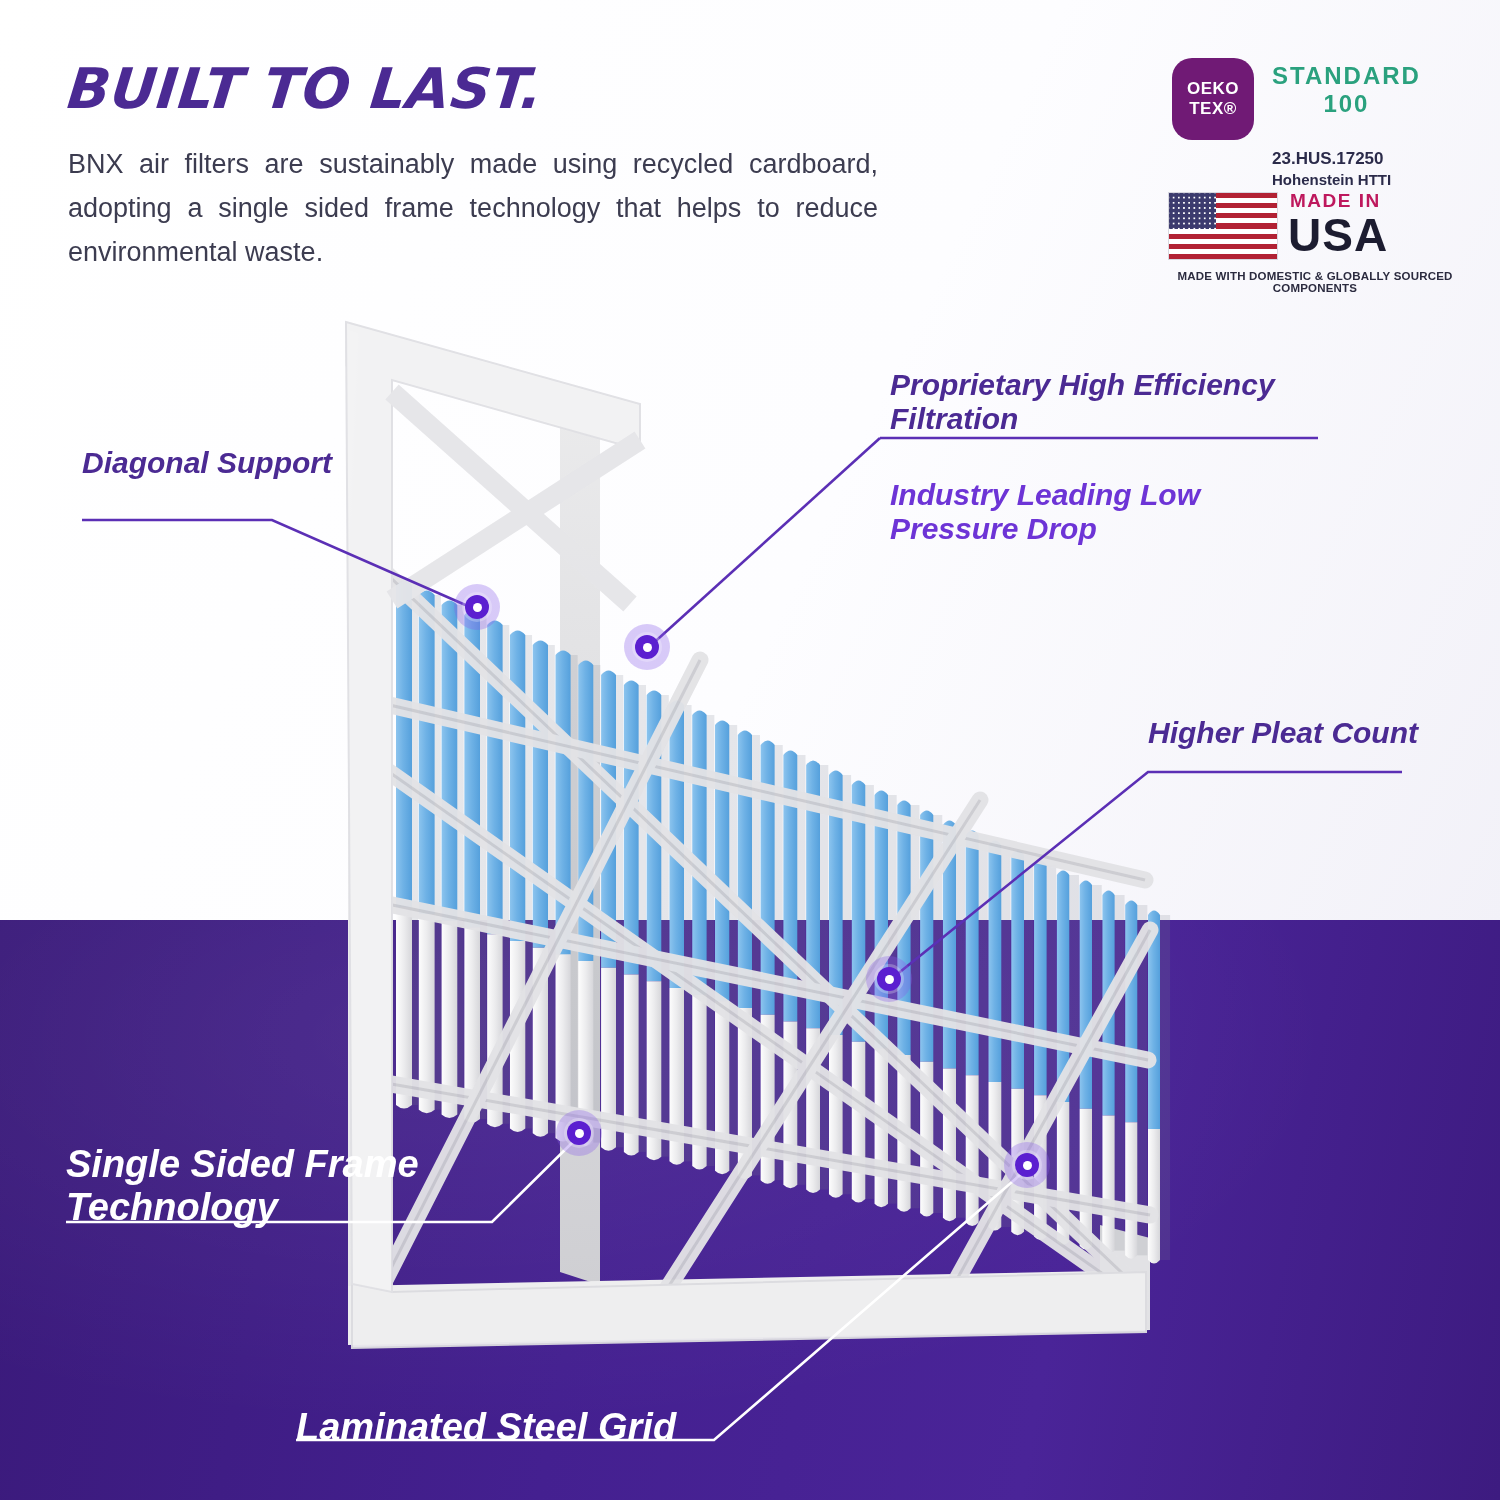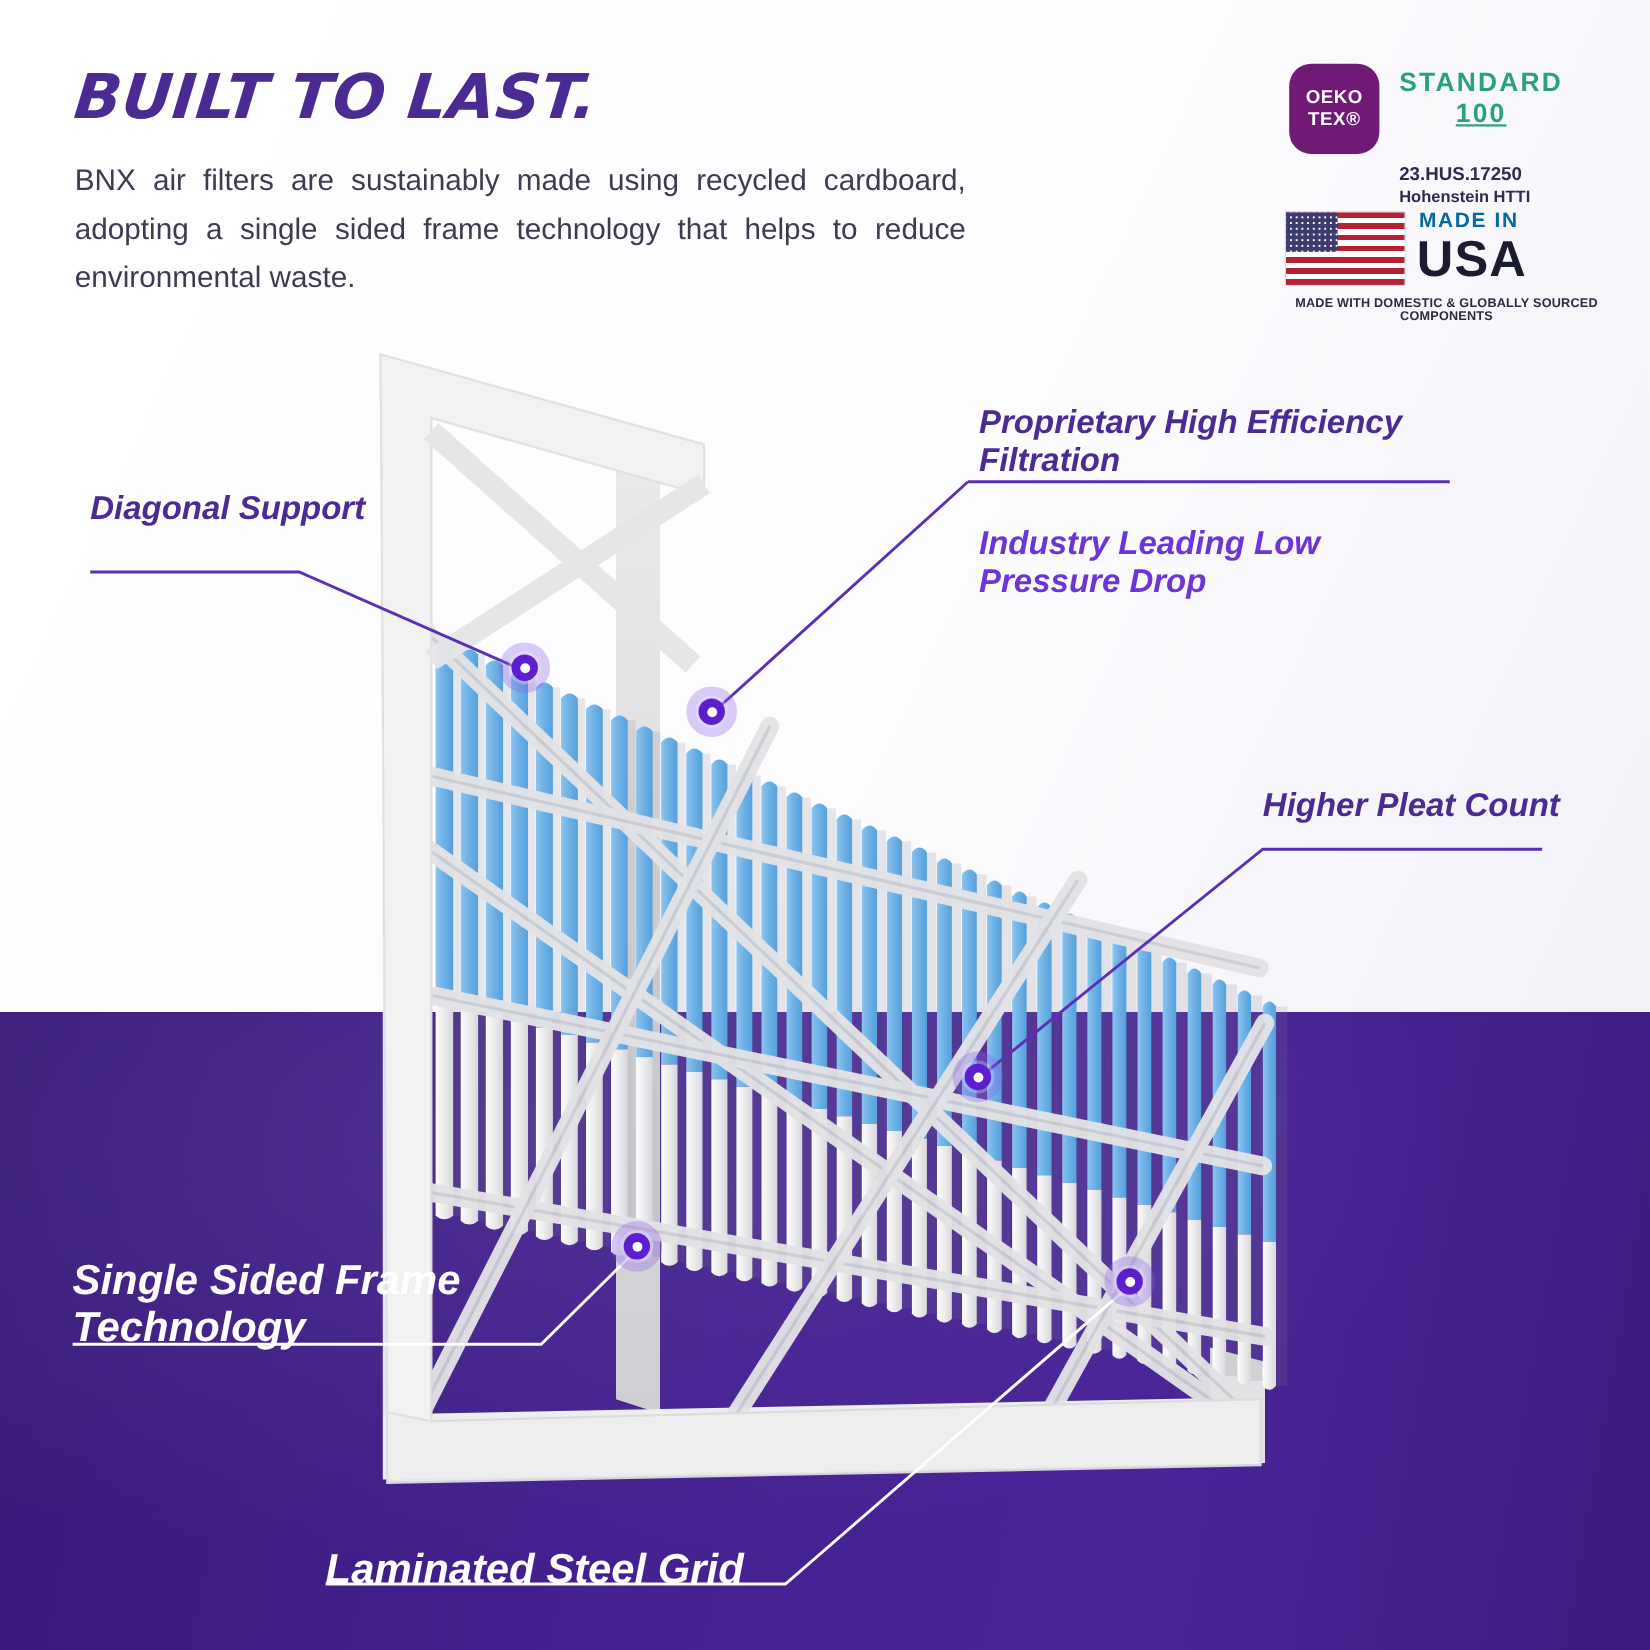--- a/index.html
+++ b/index.html
@@ -27,33 +27,33 @@
   .subcopy{position:absolute;left:68px;top:142px;width:810px;font-size:27px;line-height:44px;
     color:#3c3c50;text-align:justify;}
 
   
   .oeko{position:absolute;left:1172px;top:58px;width:82px;height:82px;border-radius:20px;
     background:#701a75;display:flex;flex-direction:column;align-items:center;justify-content:center;
     color:#fff;font-weight:bold;font-size:17px;line-height:20px;letter-spacing:.5px;}
   .oeko span{display:block;}
   .std{position:absolute;left:1272px;top:62px;color:#2aa17e;font-weight:bold;font-size:24px;
     letter-spacing:2px;line-height:28px;}
-  .std .two{display:block;text-align:center;text-decoration:underline;}
+  .std .two{display:block;text-align:center;}
   .oeko-code{position:absolute;left:1272px;top:128px;color:#2b2b4a;font-weight:bold;font-size:17px;line-height:21px;margin-top:20px;}
   .oeko-code .c2{display:block;font-size:15px;}
 
   .flag{position:absolute;left:1168px;top:192px;width:108px;height:66px;overflow:hidden;
     border:1px solid #d8d8e0;}
   .flag .stripes{position:absolute;inset:0;
     background:repeating-linear-gradient(#b22234 0 5.08px,#ffffff 5.08px 10.15px);}
   .flag .canton{position:absolute;left:0;top:0;width:47px;height:35.5px;background:#3c3b6e;}
   .flag .stars{position:absolute;left:0;top:0;width:47px;height:35.5px;
     background-image:radial-gradient(circle, #fff 1px, transparent 1.2px);
     background-size:5.2px 5.2px;background-position:2px 2px;}
-  .made-in{position:absolute;left:1290px;top:190px;color:#0369a1;font-weight:bold;
+  .made-in{position:absolute;left:1290px;top:190px;color:#be185d;font-weight:bold;
     font-size:19px;letter-spacing:1.5px;line-height:22px;}
   .usa{position:absolute;left:1288px;top:210px;color:#1c1c30;font-weight:bold;font-size:46px;
     letter-spacing:1px;line-height:50px;}
   .components{position:absolute;left:1170px;top:270px;width:290px;text-align:center;
     color:#2b2b3f;font-weight:bold;font-size:11.5px;letter-spacing:.2px;}
 
   
   .label{position:absolute;font-weight:bold;font-style:italic;line-height:1.12;margin-top:28px;}
   .lbl-diagonal{left:82px;top:418px;width:260px;font-size:30px;color:#4b2a93;}
   .lbl-prop{left:890px;top:340px;width:400px;font-size:30px;color:#4b2a93;}

